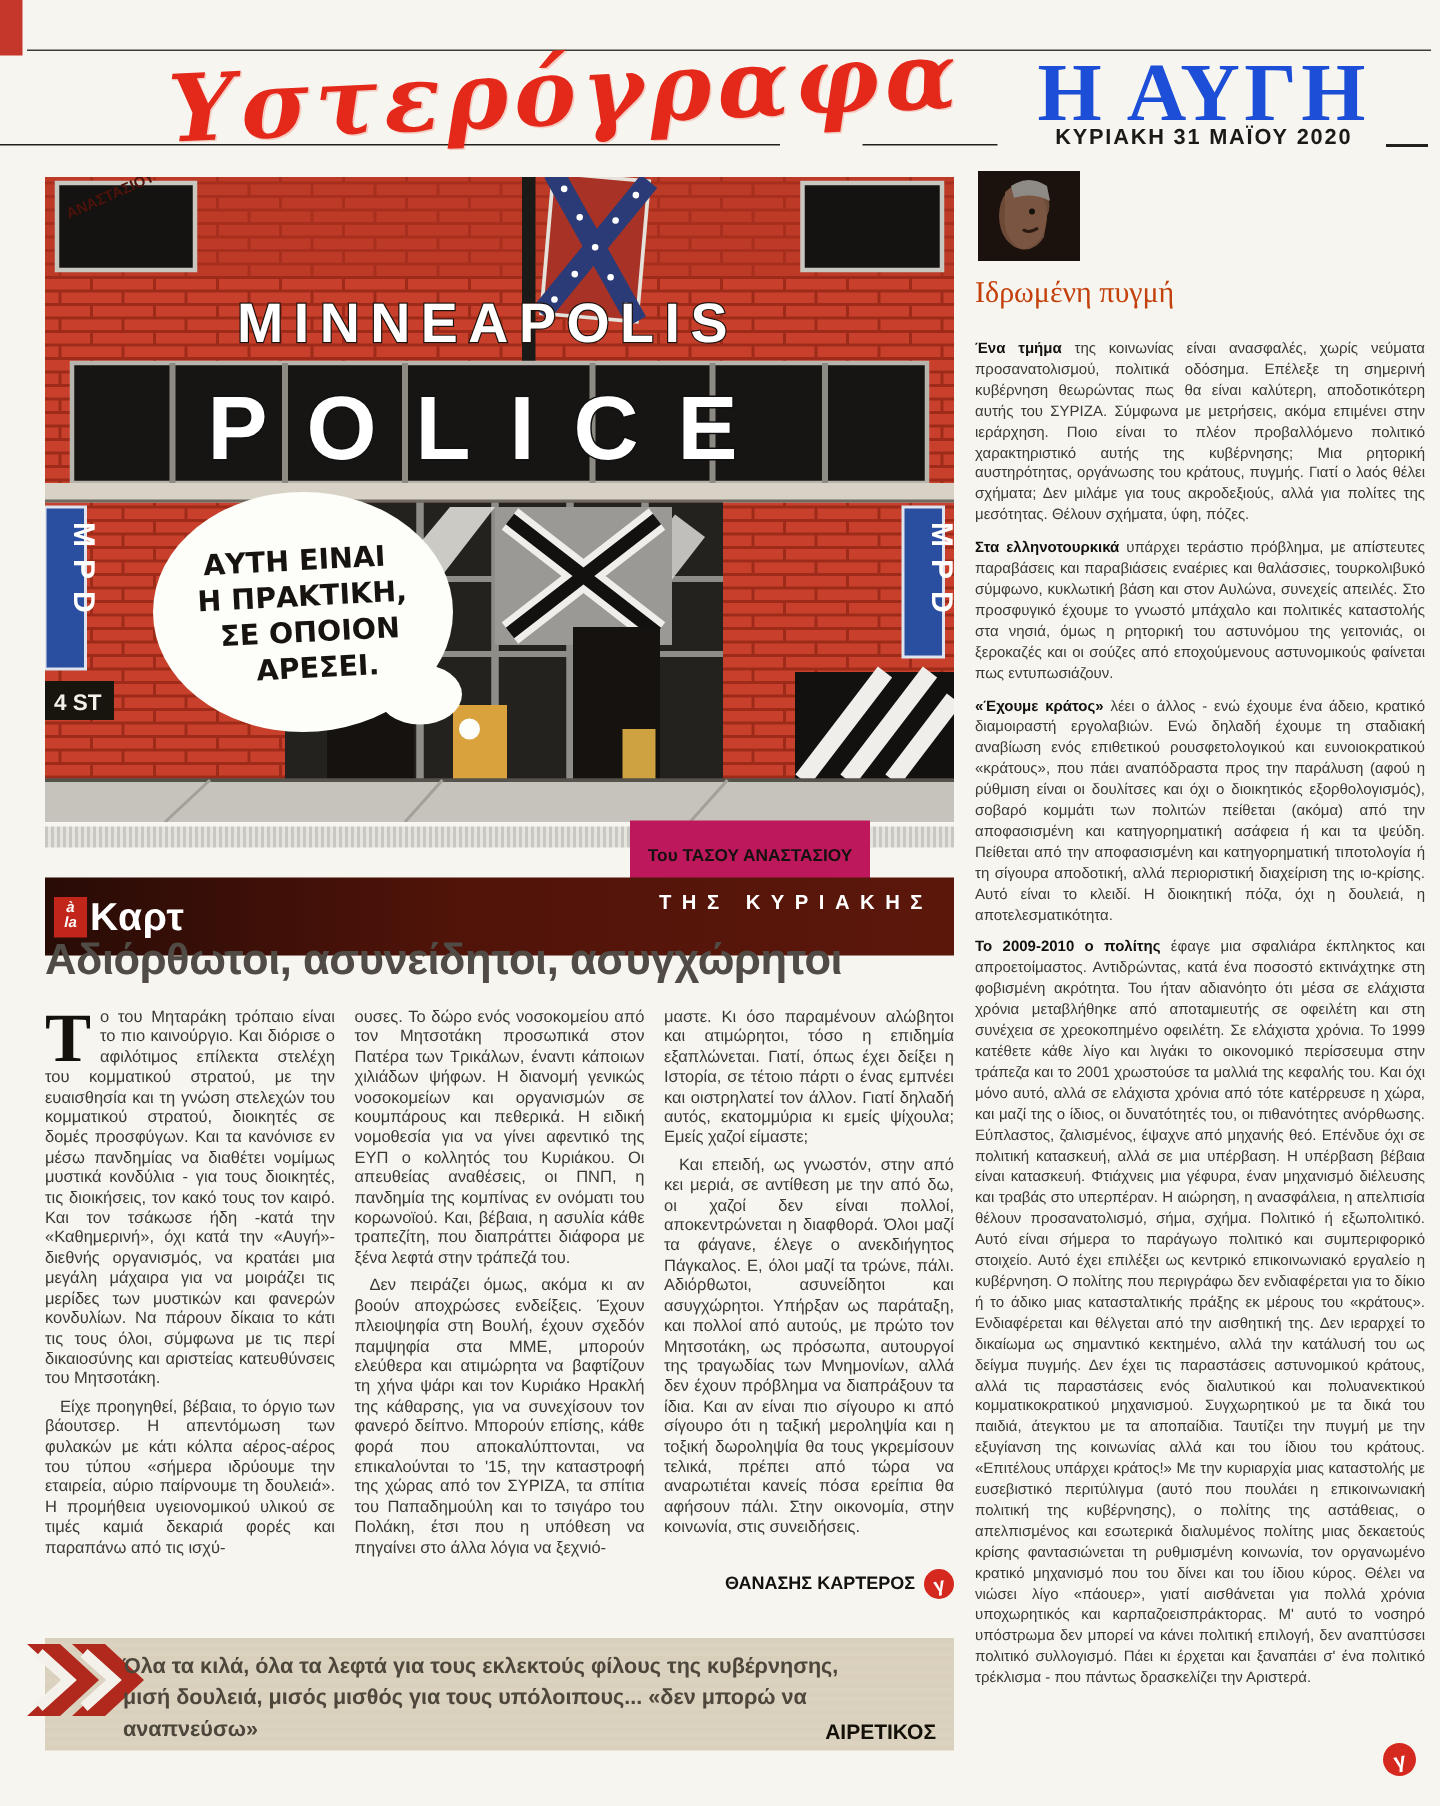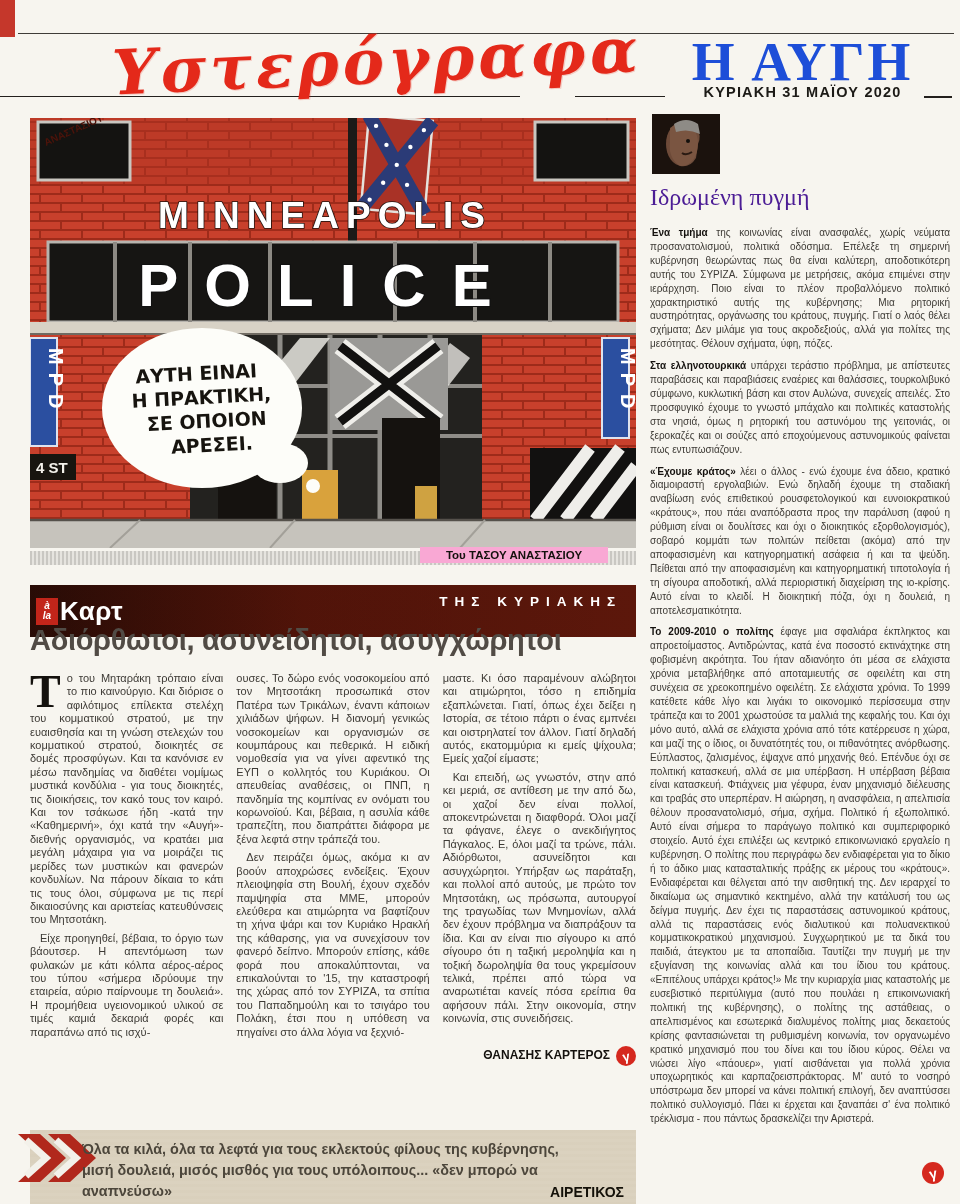--- a/index.html
+++ b/index.html
@@ -31,22 +31,22 @@
     position:absolute; left:655px; top:84px; width:295px; text-align:center;
     font-weight:bold; font-size:14.5px; letter-spacing:1.2px; color:#1c1a16;
   }
   
   .cartoon { position:absolute; left:30px; top:118px; width:606px; height:430px; }
   .caption-strip {
     position:absolute; left:30px; top:551px; width:606px; height:14px;
     background:repeating-linear-gradient(90deg,#c9c7c2 0 2px,#e6e4df 2px 4px);
   }
   .cartoon-credit {
-    position:absolute; left:420px; top:547px; width:188px; text-align:center;
-    background:#f9a8d4; font-weight:bold; font-size:11.5px; color:#14110e; padding:2px 4px;
+    position:absolute; left:420px; top:547px; width:160px; text-align:center;
+    background:#be185d; font-weight:bold; font-size:11.5px; color:#14110e; padding:18px 4px;
   }
   
   .kart-bar {
     position:absolute; left:30px; top:585px; width:606px; height:52px;
     background:linear-gradient(90deg,#17080414,transparent), linear-gradient(90deg,#2a0c06,#531409 45%,#5c170b);
     display:flex; align-items:center;
   }
   .ala-badge {
     margin-left:6px; background:#c2251a; color:#fff; font-style:italic; font-weight:bold;
     font-size:10px; line-height:1.05; padding:3px 3px; text-align:center; width:22px;
@@ -66,21 +66,21 @@
   .col p { margin-bottom:5px; }
   .col p.ind { text-indent:10px; }
   .dropcap {
     float:left; font-family:"Liberation Serif", serif; font-weight:bold;
     font-size:46px; line-height:37px; padding:1px 6px 0 0; color:#14110d;
   }
   .sig-row { display:flex; justify-content:flex-end; align-items:center; gap:6px; margin-top:20px; }
   .sig-name { font-weight:bold; font-size:12px; color:#14110e; }
   
   .quote-band {
-    position:absolute; left:30px; top:1130px; width:606px; height:75px;
+    position:absolute; left:30px; top:1092px; width:606px; height:75px;
     background:#dbd2bf;
     background-image:repeating-linear-gradient(0deg,#d4cab540 0 3px,transparent 3px 6px);
   }
   .chevrons { position:absolute; left:-16px; top:2px; width:82px; height:52px; }
   .quote-text {
     position:absolute; left:52px; top:9px; width:498px;
     font-weight:bold; font-size:14.4px; line-height:21px; color:#4c463b;
   }
   .quote-author { position:absolute; right:12px; top:33px; font-weight:bold; font-size:14px; color:#131008;margin-top:21px; }
   
@@ -88,21 +88,21 @@
   .op-band {
     position:absolute; left:652px; top:132px; width:296px; height:42px;
     background:linear-gradient(180deg,#e0928156,#c5362637 40%), linear-gradient(180deg,#d9786a,#c13325 45%,#7c150b);
   }
   .op-byline {
     position:absolute; right:6px; bottom:3px; color:#fff; font-weight:bold;
     font-size:12.5px; letter-spacing:0.4px; white-space:nowrap;
   }
   .op-headline {
     position:absolute; left:650px; top:184px; width:300px;
-    font-family:"Liberation Serif", serif; font-size:24px; color:#4c1d95;
+    font-family:"Liberation Serif", serif; font-size:20px; color:#c2410c;
   }
   .op-body {
     position:absolute; left:650px; top:226px; width:300px; height:964px; overflow:hidden;
     font-size:10px; line-height:13.9px; text-align:justify; color:#3d3a35;
   }
   .op-body p { margin-bottom:8px; }
   .op-body b { color:#14110e; }
   .avgi-dot-end { position:absolute; left:922px; top:1162px; width:22px; height:22px; }
 </style>
 </head>

